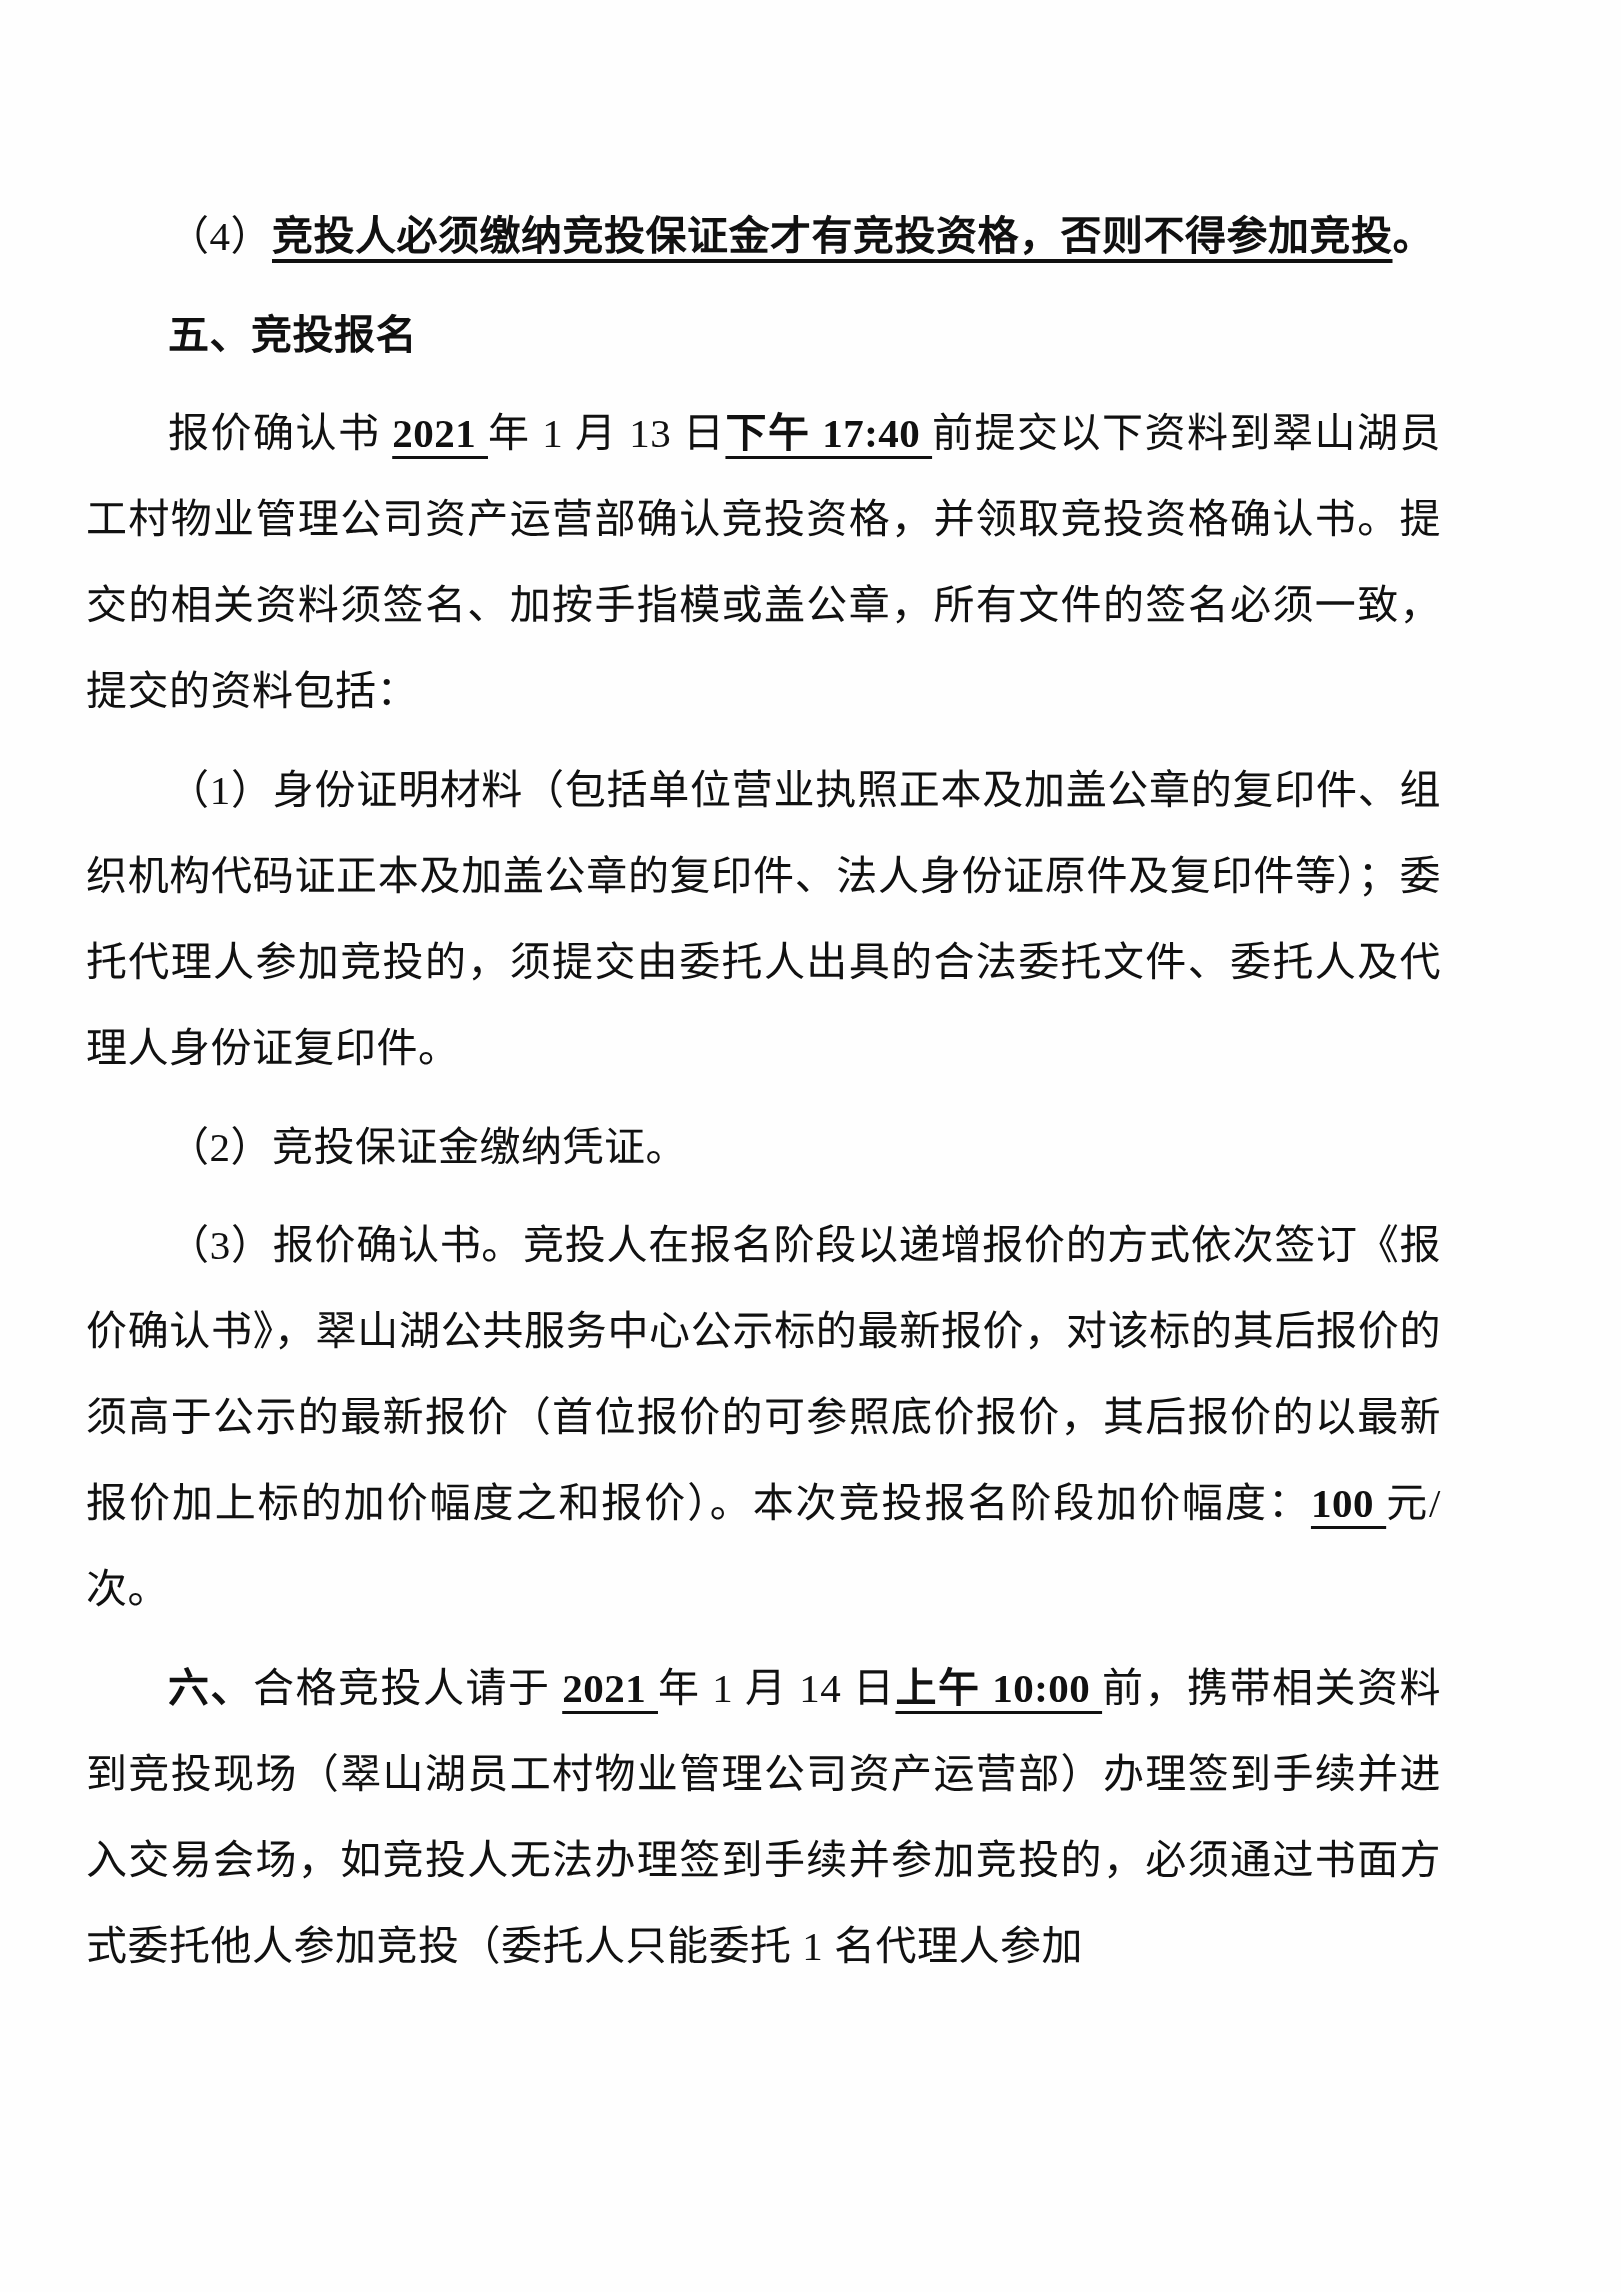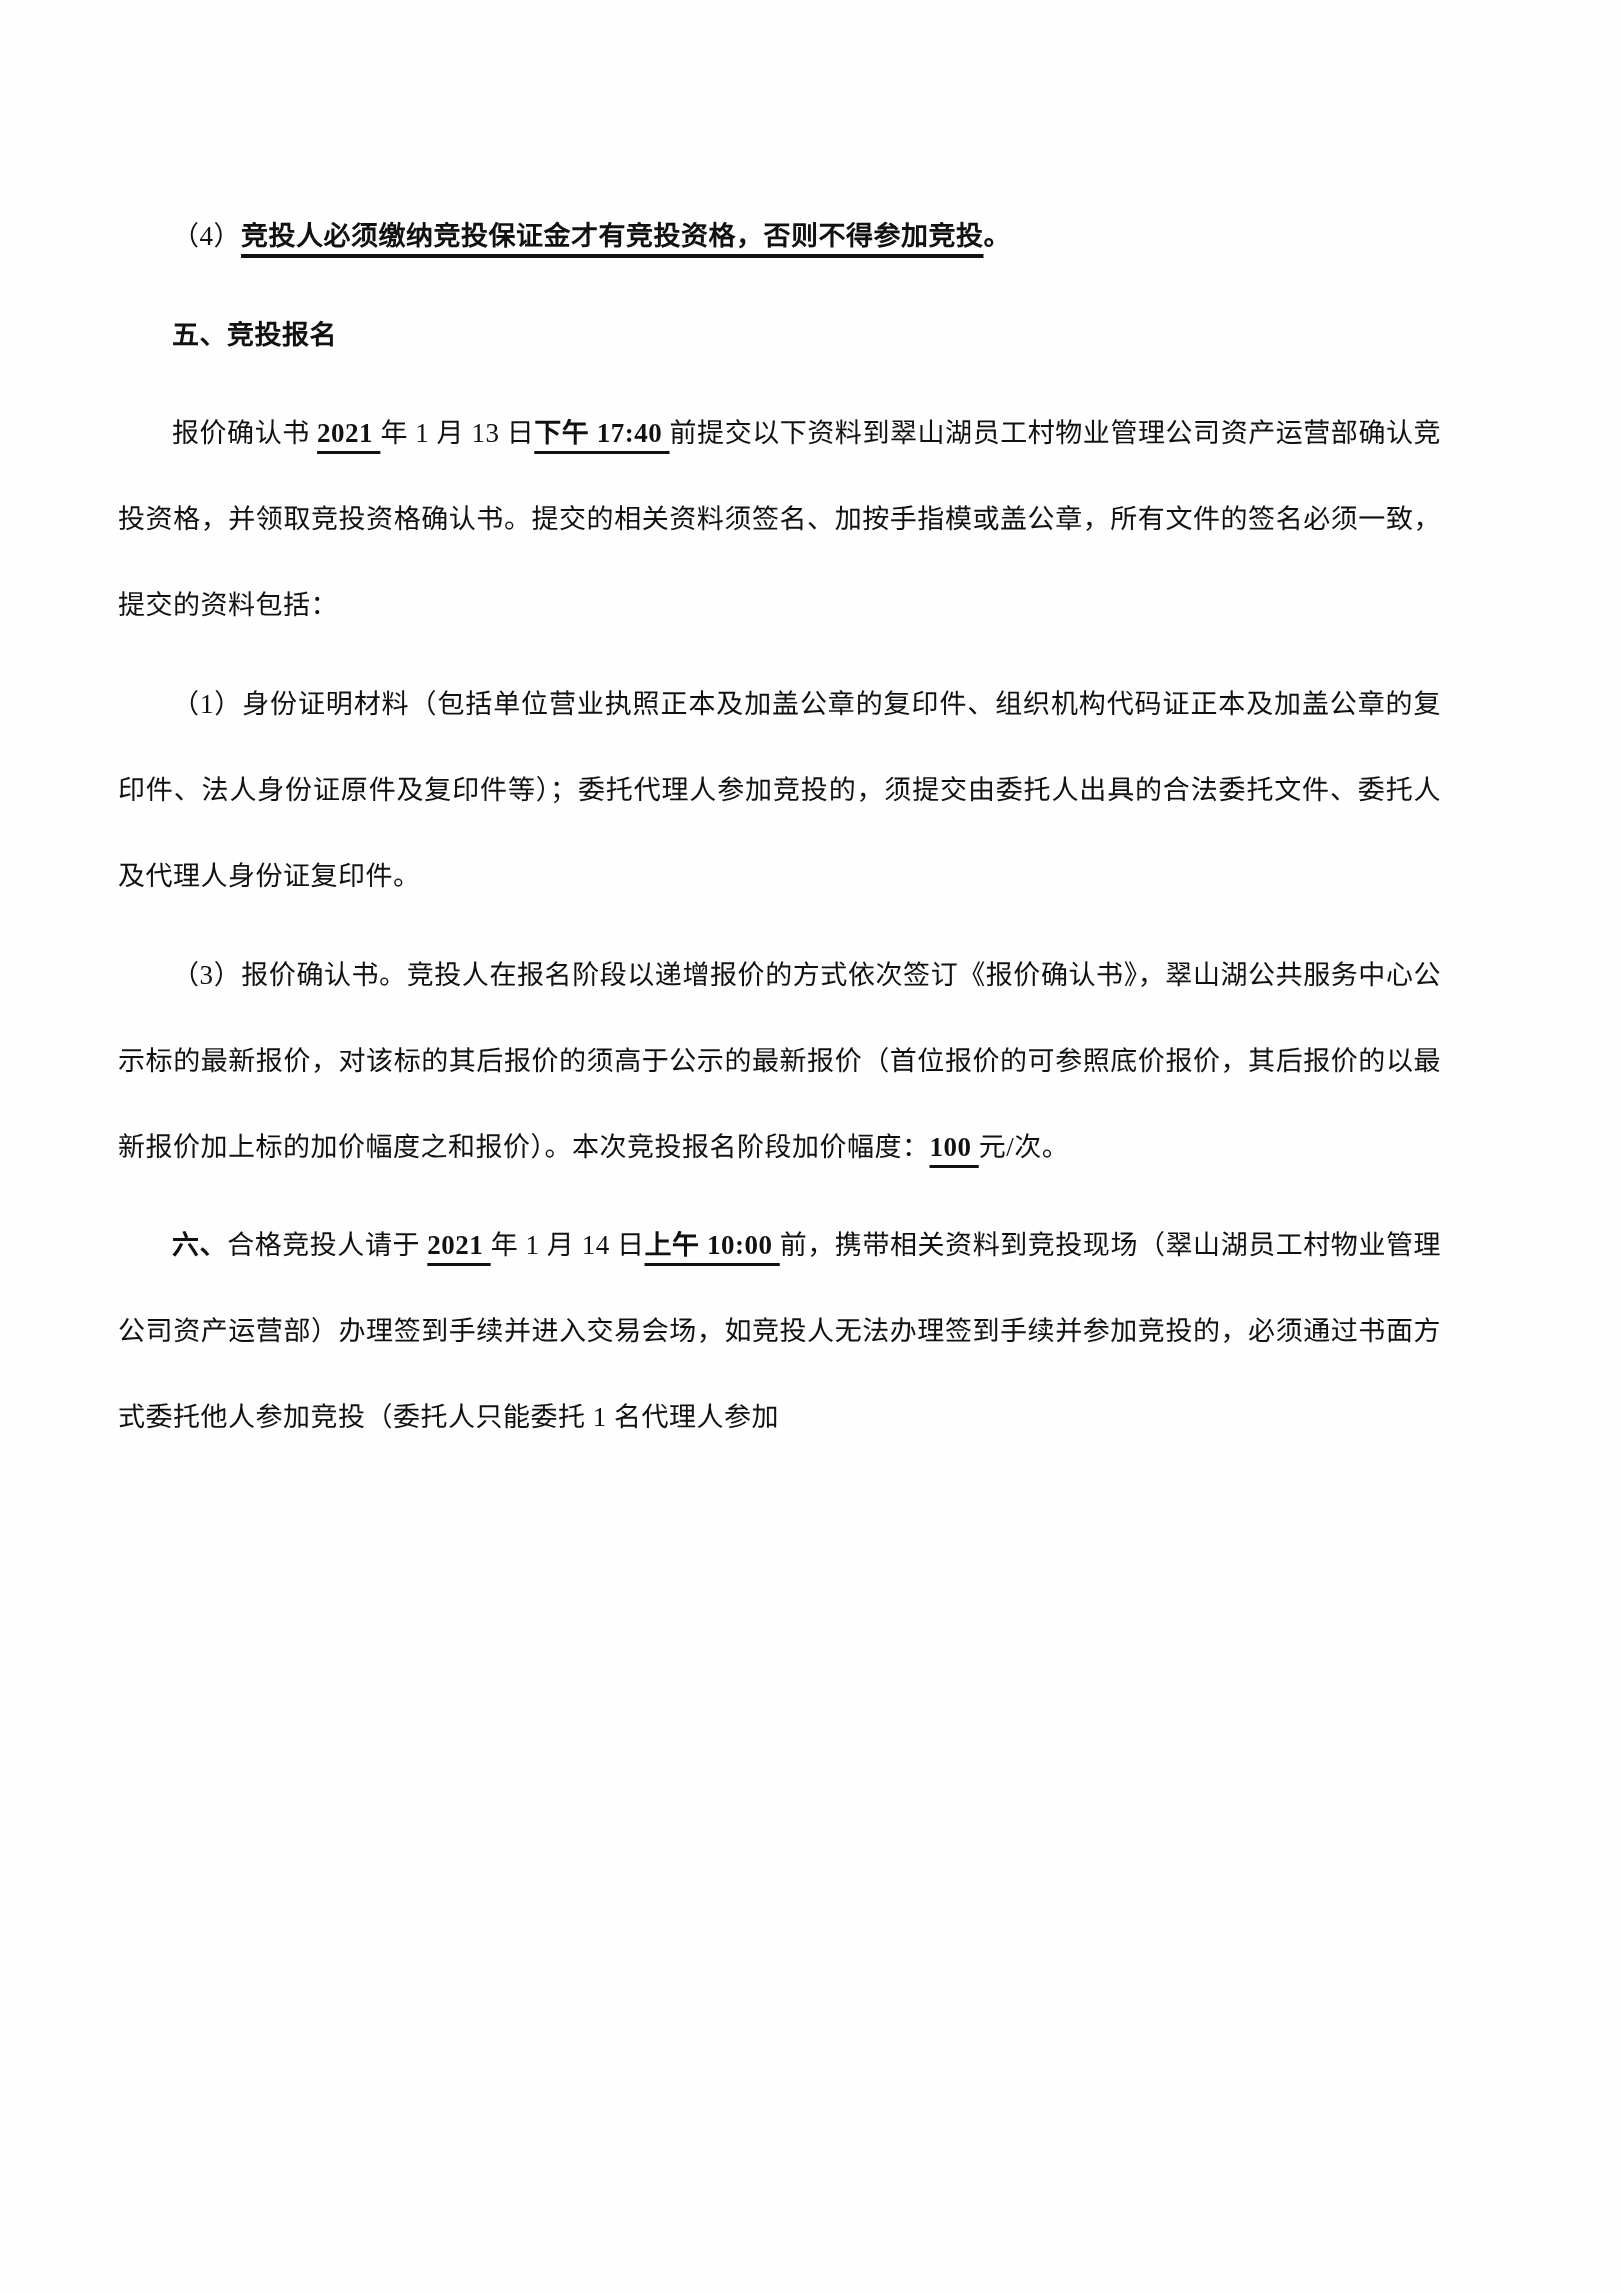--- a/index.html
+++ b/index.html
@@ -11,23 +11,23 @@
     position: relative;
     width: 1621px;
     height: 2293px;
     background: #fefefe;
     overflow: hidden;
     box-sizing: border-box;
   }
   .content {
     box-sizing: border-box;
     width: 100%;
-    padding: 193px 180px 0 118px;
+    padding: 193px 180px 0 86px;
     font-family: "Liberation Serif", "DejaVu Serif", serif;
-    font-size: 27px;
+    font-size: 41px;
     line-height: 86px;
     color: #111111;
     text-align: justify;
     text-justify: inter-character;
     letter-spacing: 0.5px;
   }
   .content p {
     margin: 0 0 12.7px 0;
     text-indent: 2em;
   }
@@ -61,20 +61,23 @@
     </p>
 
     <p>
       <span class="seg">报价确认书 </span><span class="seg seg-underline">2021 </span><span class="seg">年 1 月 13 日</span><span class="seg seg-underline">下午 17:40 </span><span class="seg">前提交以下资料到翠山湖员工村物业管理公司资产运营部确认竞投资格，并领取竞投资格确认书。提交的相关资料须签名、加按手指模或盖公章，所有文件的签名必须一致，提交的资料包括：</span>
     </p>
 
     <p>
       <span class="seg">（1）身份证明材料（包括单位营业执照正本及加盖公章的复印件、组织机构代码证正本及加盖公章的复印件、法人身份证原件及复印件等）；委托代理人参加竞投的，须提交由委托人出具的合法委托文件、委托人及代理人身份证复印件。</span>
     </p>
 
+    <p>
+      <span class="seg">（2）竞投保证金缴纳凭证。</span>
+    </p>
 
     <p>
       <span class="seg">（3）报价确认书。竞投人在报名阶段以递增报价的方式依次签订《报价确认书》，翠山湖公共服务中心公示标的最新报价，对该标的其后报价的须高于公示的最新报价（首位报价的可参照底价报价，其后报价的以最新报价加上标的加价幅度之和报价）。本次竞投报名阶段加价幅度：</span><span class="seg seg-underline">100 </span><span class="seg">元/次。</span>
     </p>
 
     <p>
       <span class="seg seg-bold">六、</span><span class="seg">合格竞投人请于 </span><span class="seg seg-underline">2021 </span><span class="seg">年 1 月 14 日</span><span class="seg seg-underline">上午 10:00 </span><span class="seg">前，携带相关资料到竞投现场（翠山湖员工村物业管理公司资产运营部）办理签到手续并进入交易会场，如竞投人无法办理签到手续并参加竞投的，必须通过书面方式委托他人参加竞投（委托人只能委托 1 名代理人参加</span>
     </p>
 
   </div>

